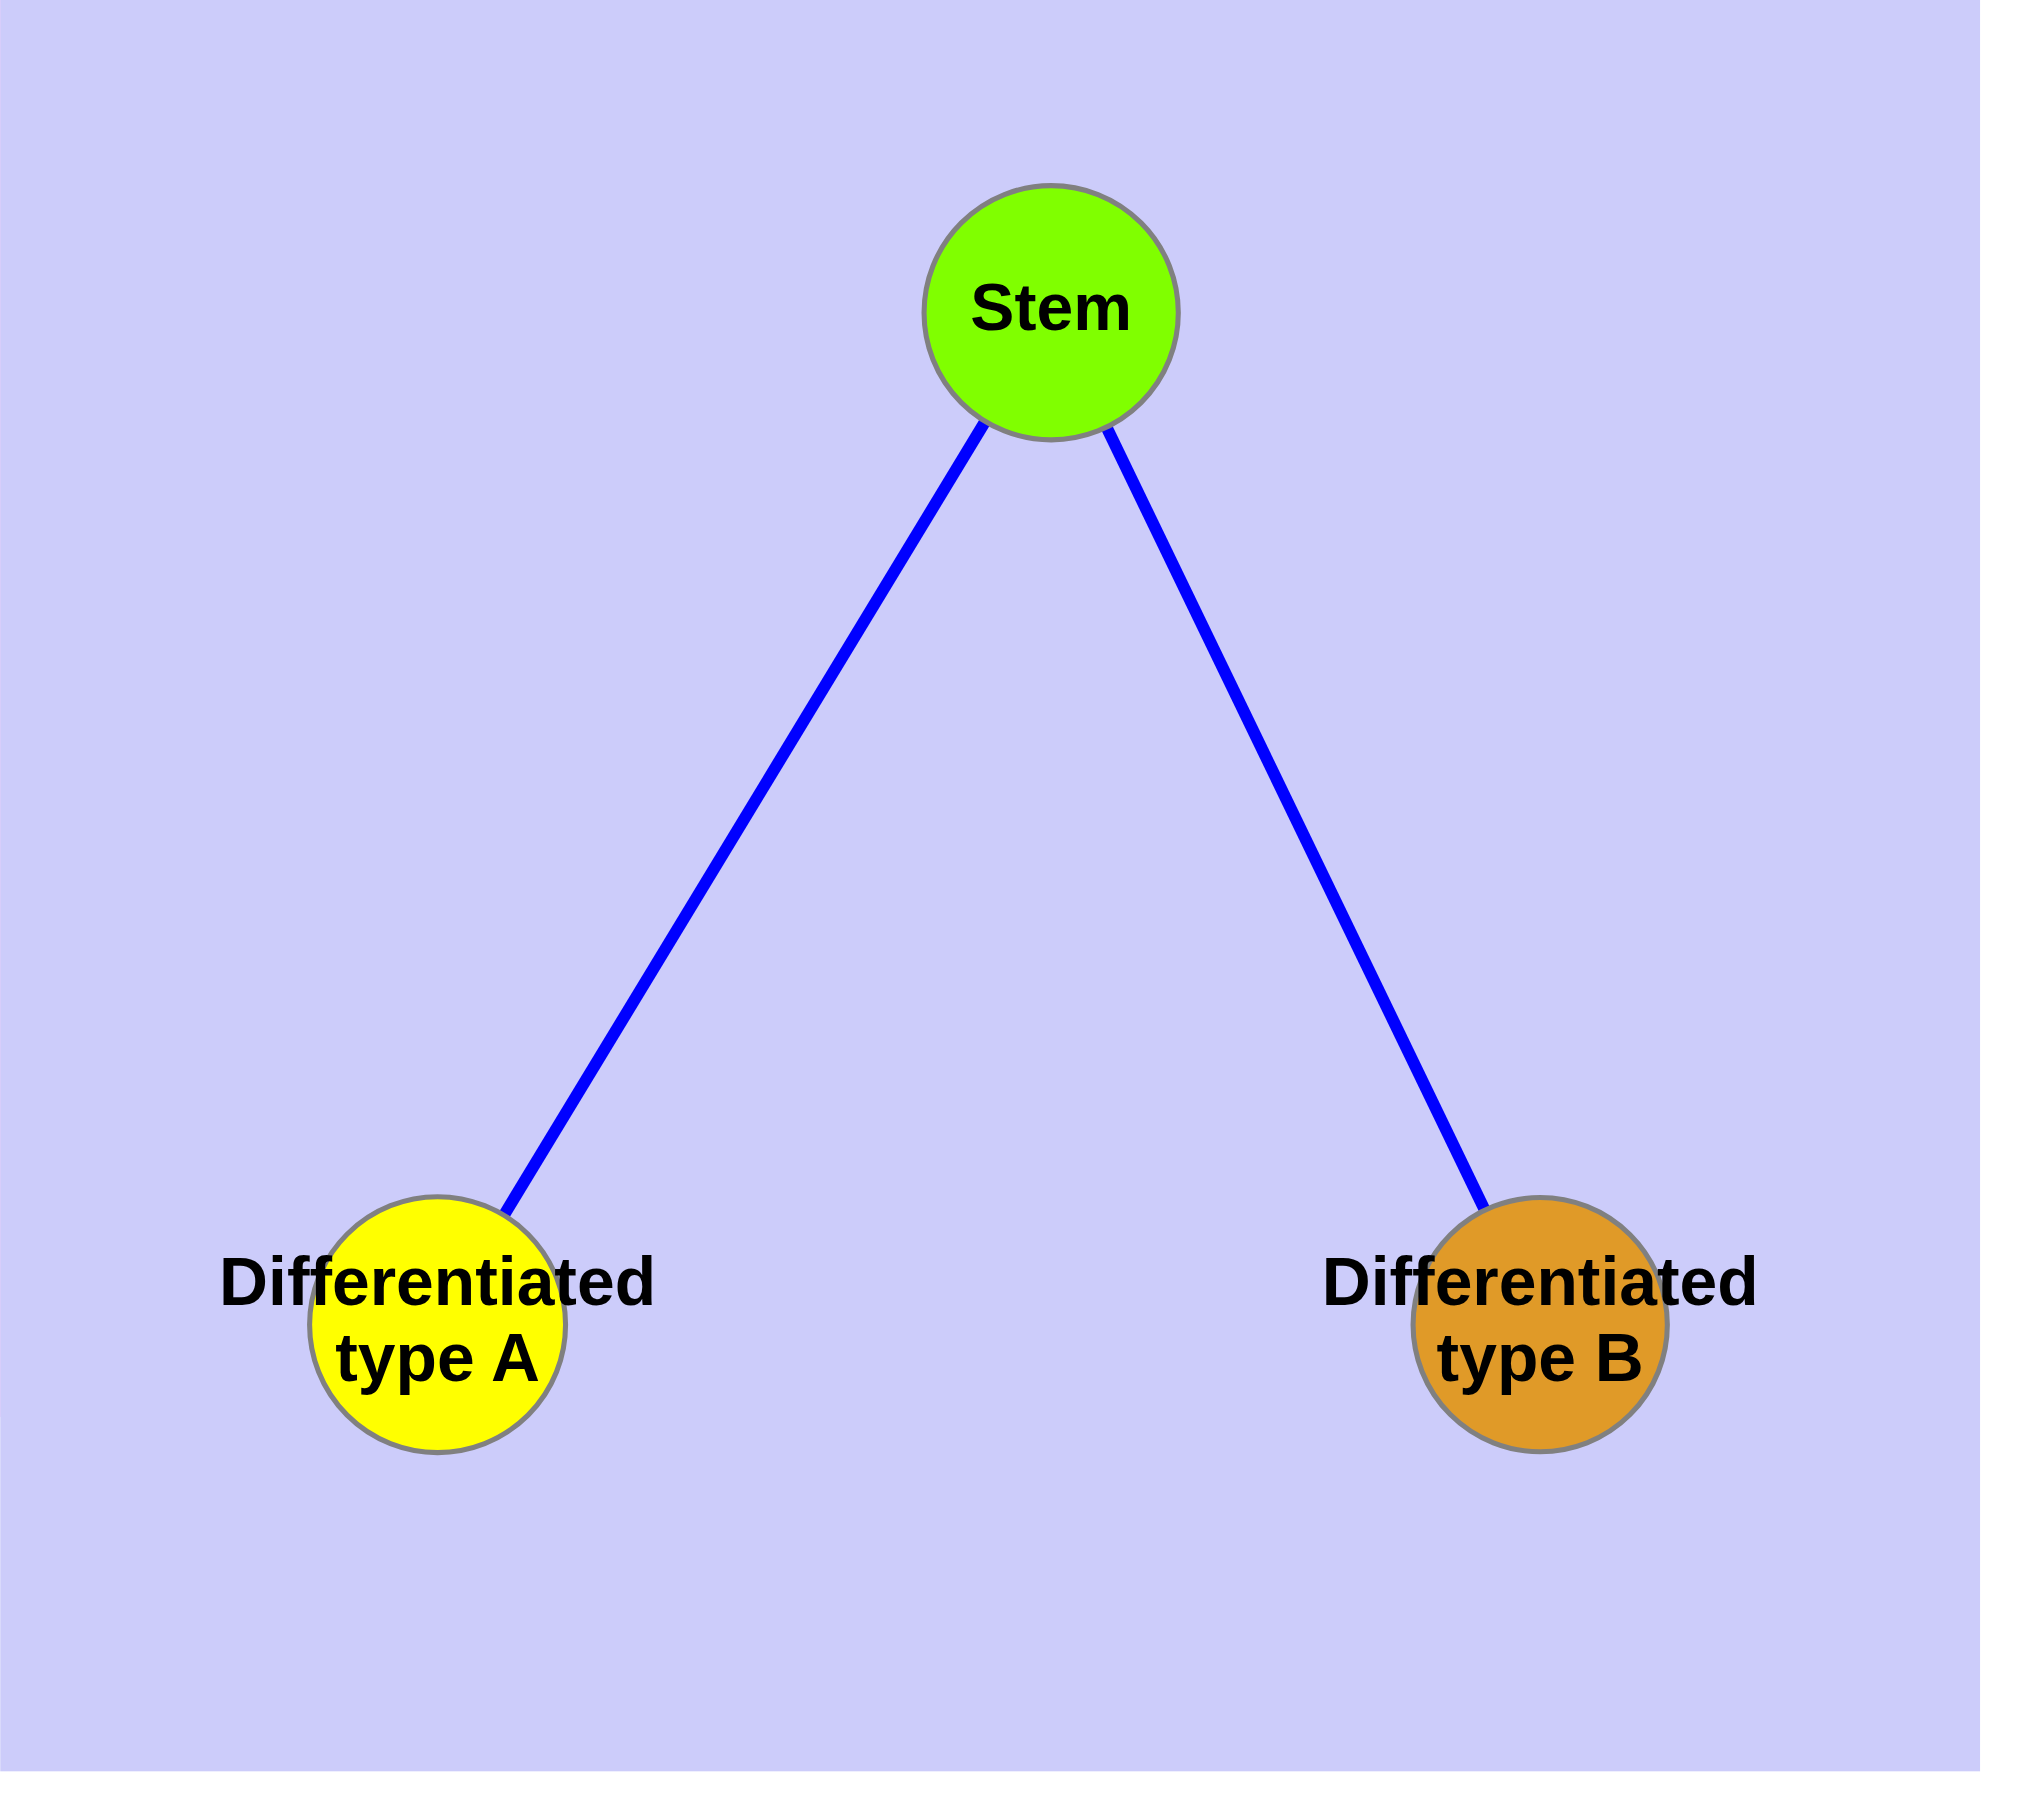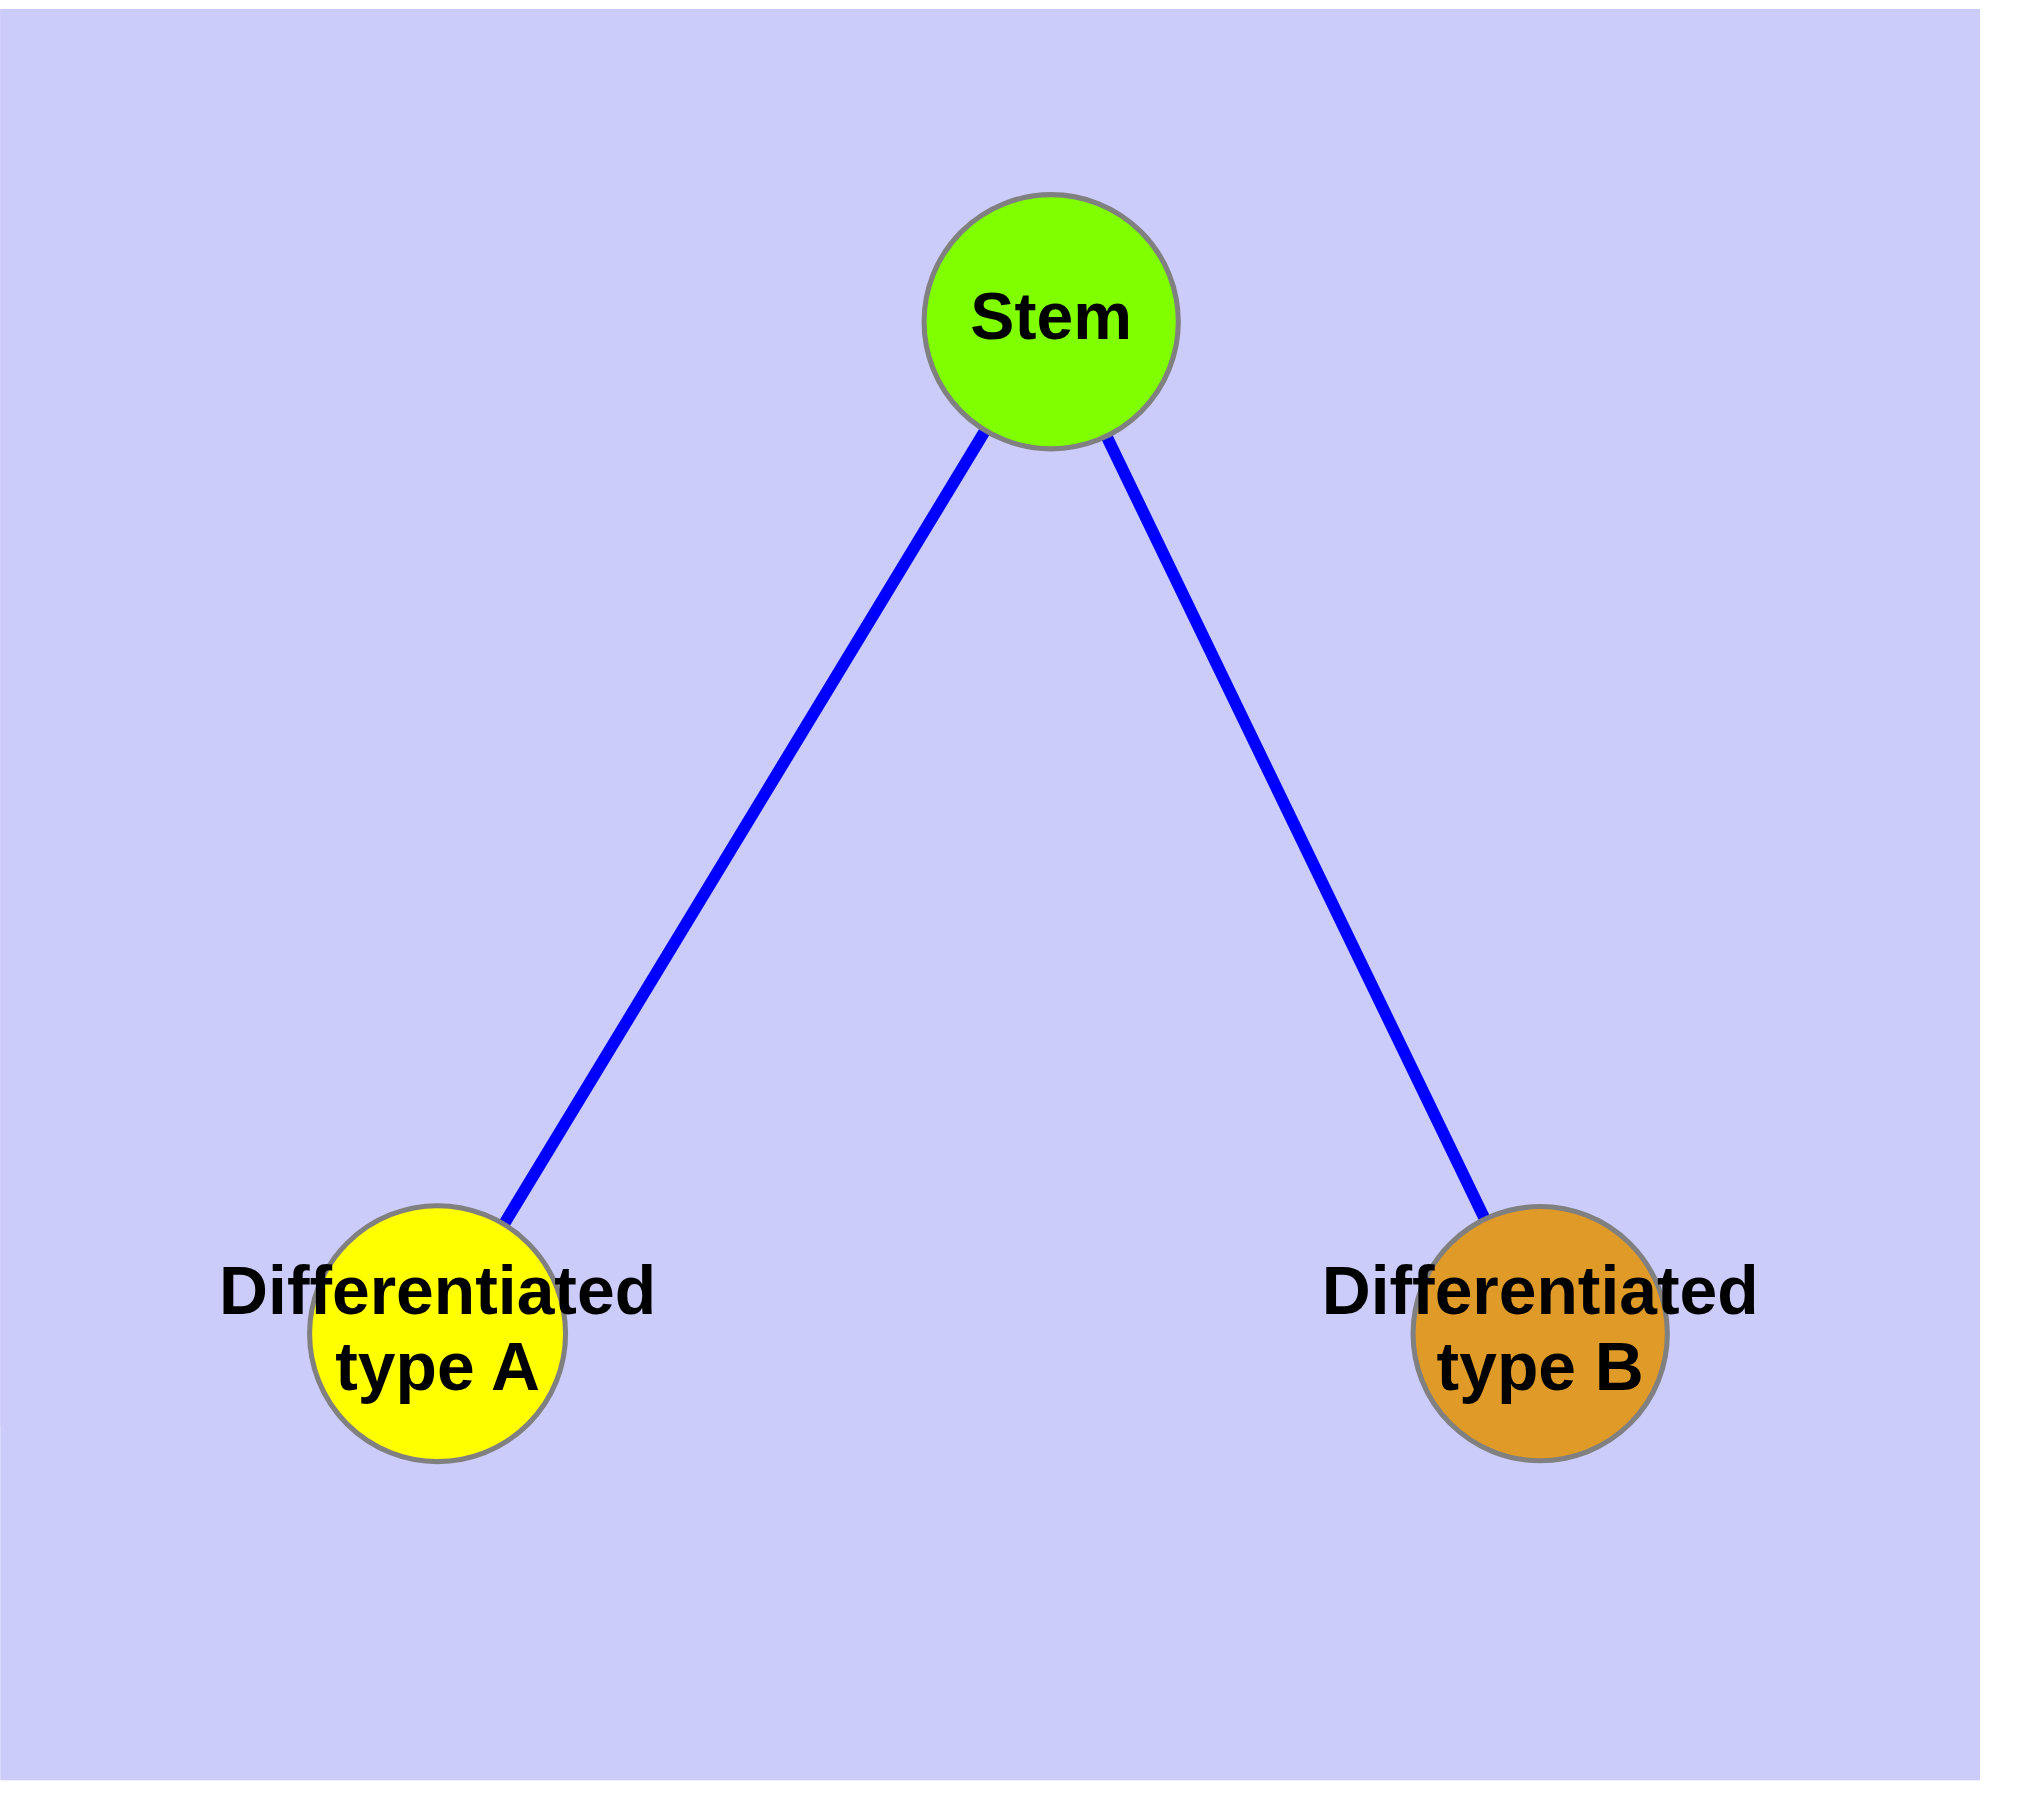--- a/index.html
+++ b/index.html
@@ -12,21 +12,20 @@
     width: 2021px;
     height: 1812px;
     overflow: hidden;
     font-family: "Liberation Sans", sans-serif;
   }
   #graph-canvas {
     position: relative;
     width: 2021px;
     height: 1417px;
     background: #d946ef;
-    margin-top: 9px;
   }
   #graph-svg {
     position: absolute;
     left: 0;
     top: 0;
     display: block;
   }
   .node-label {
     font-family: "Liberation Sans", sans-serif;
     font-weight: bold;

